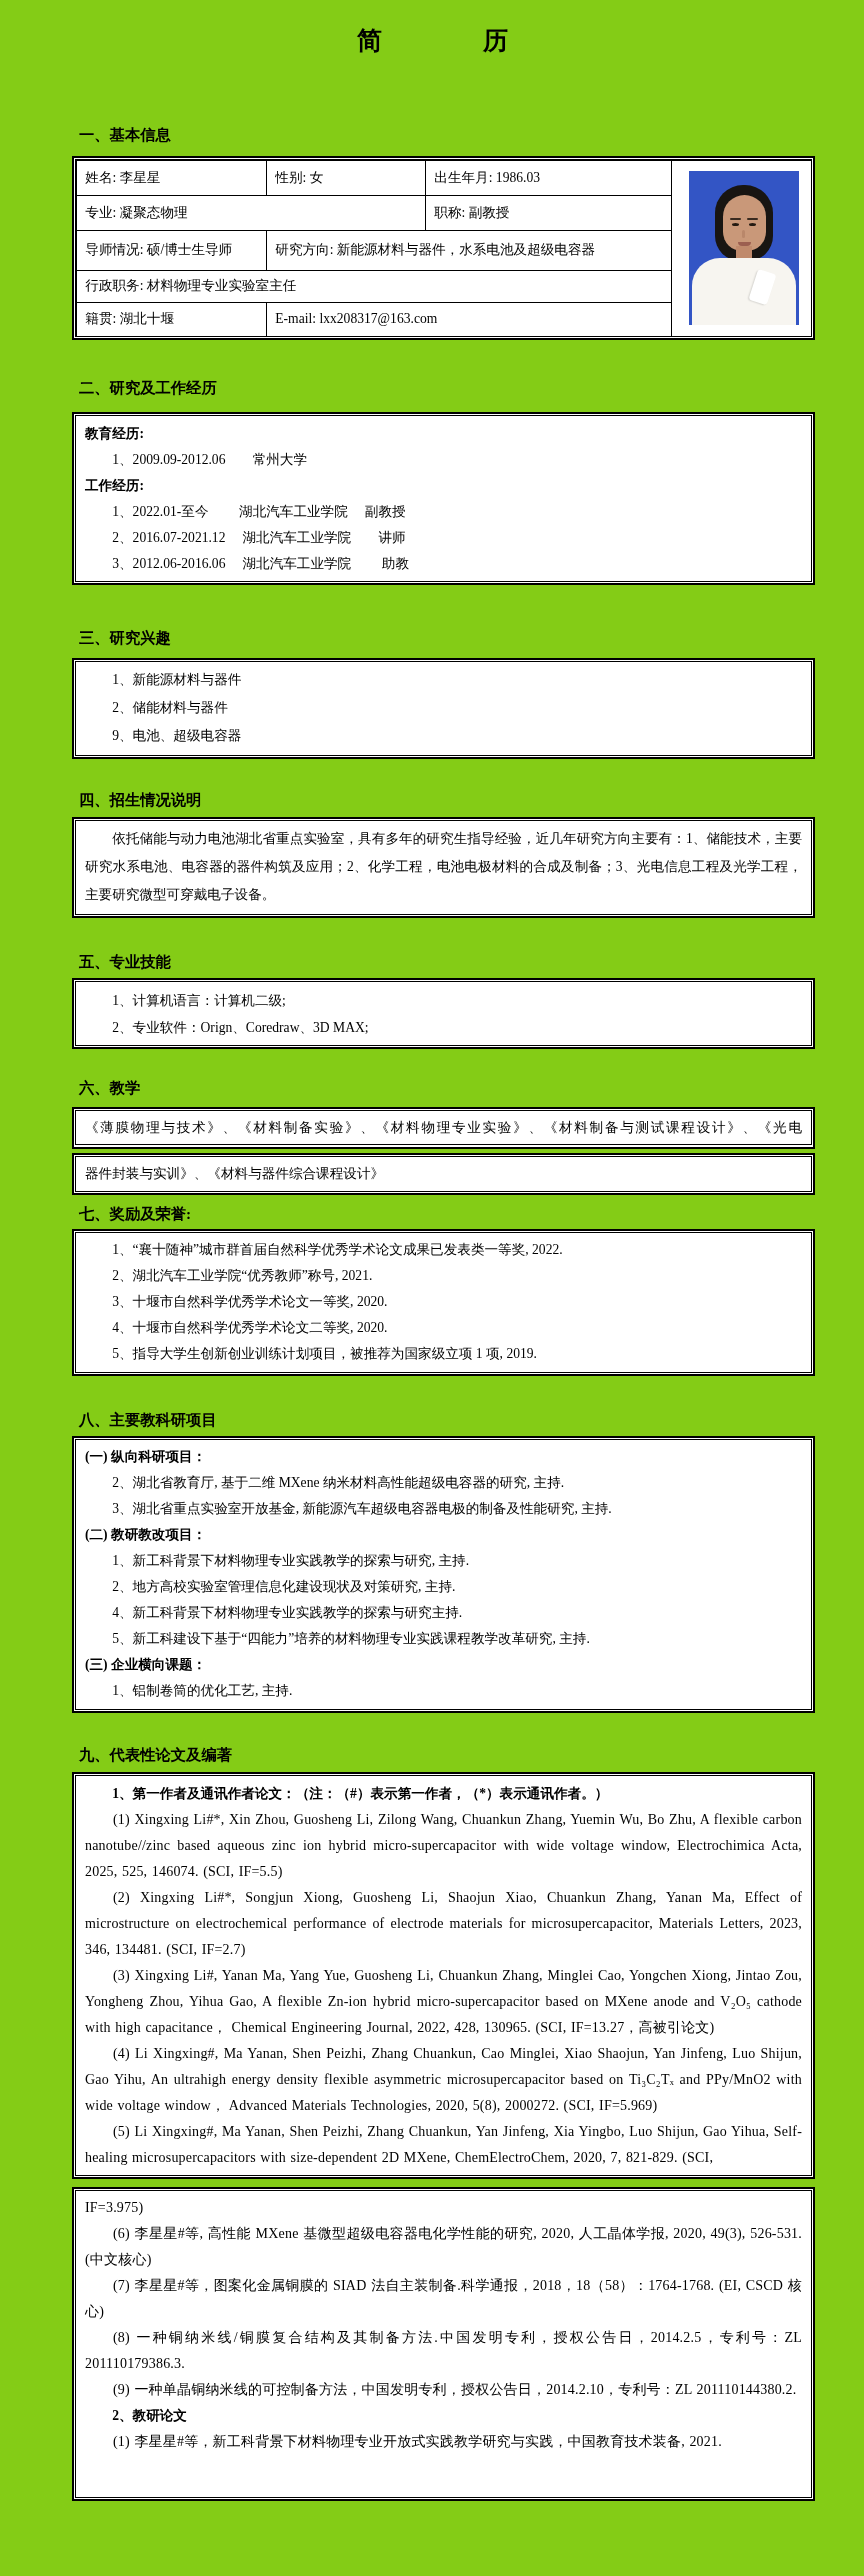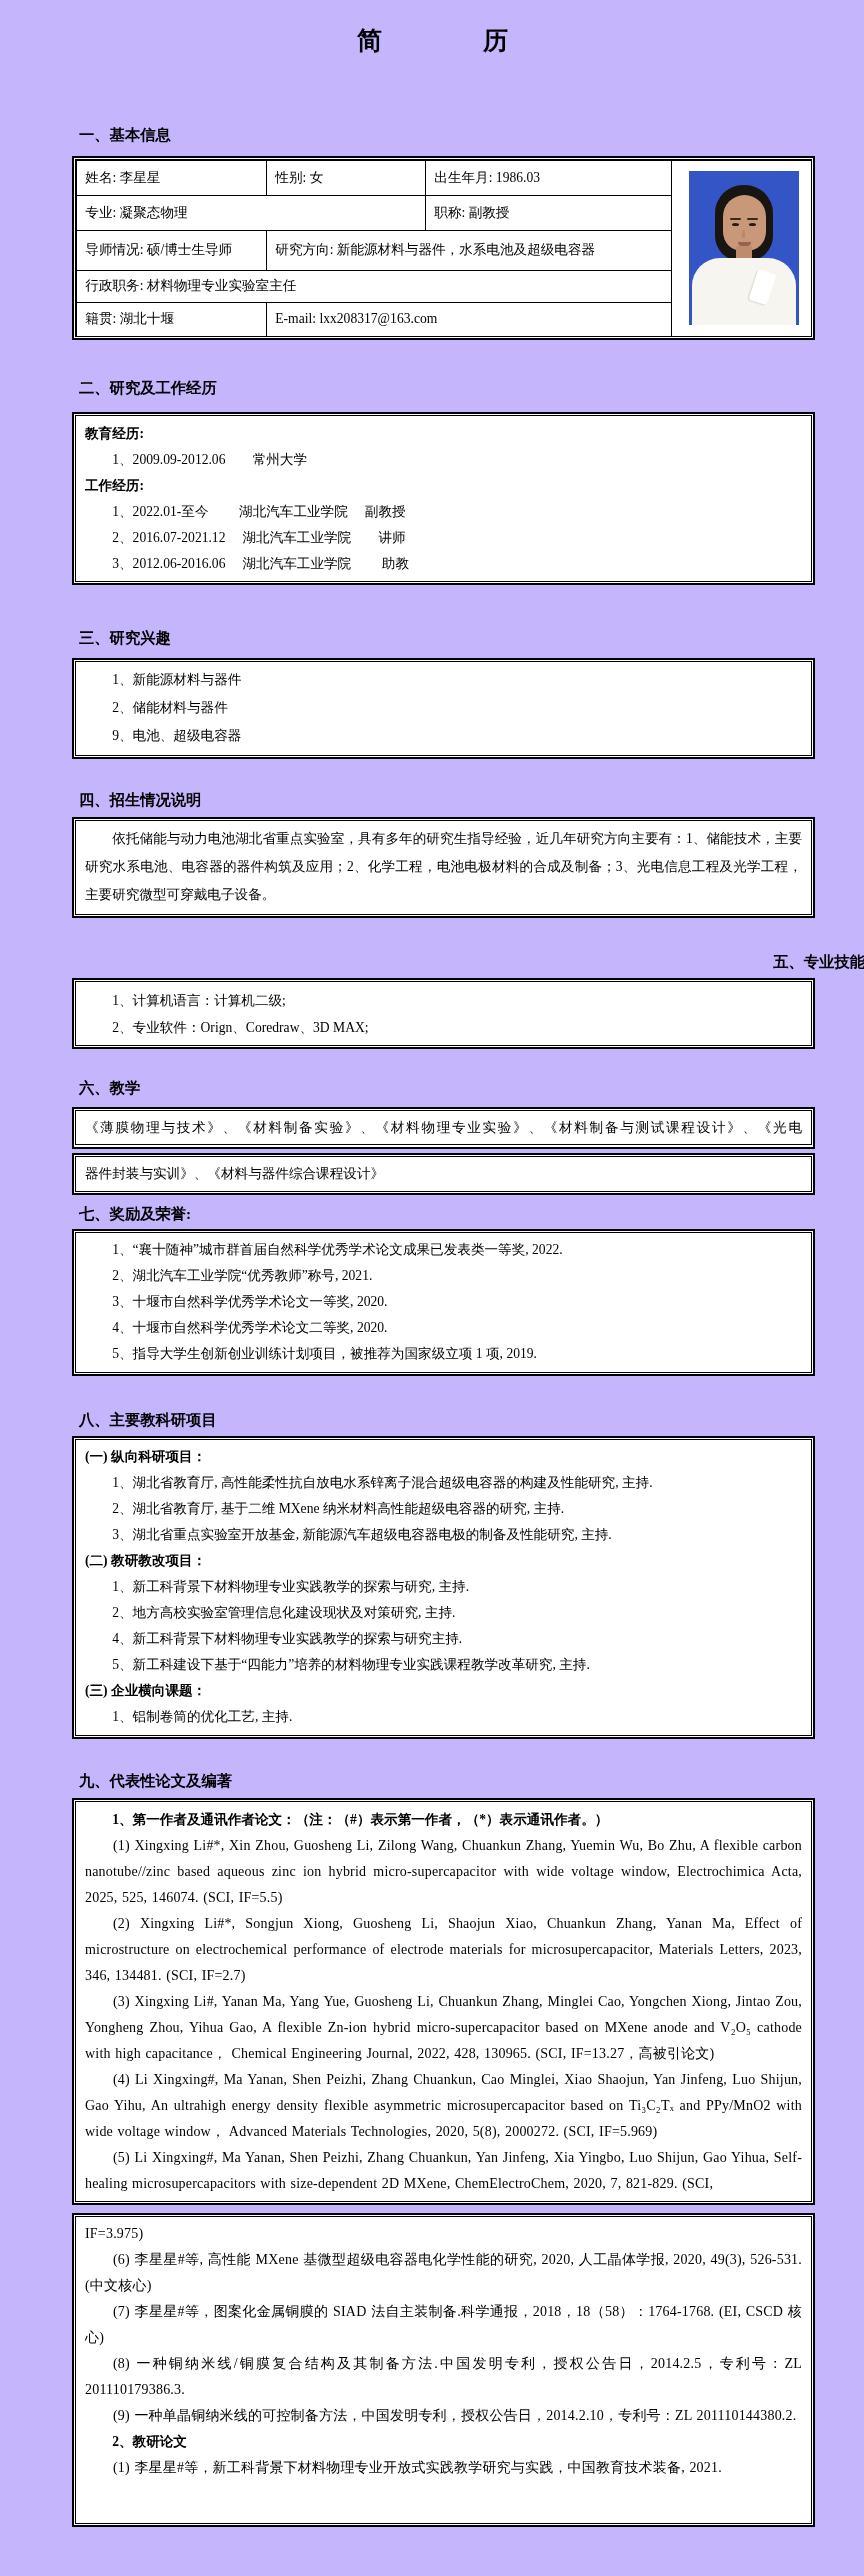--- a/index.html
+++ b/index.html
@@ -1,21 +1,21 @@
 <!DOCTYPE html>
 <html style="font-size:8.7px"><head>
 <meta charset="utf-8">
 <style>
   html,body { margin:0; padding:0; background:#ffffff; }
   * { box-sizing:border-box; }
   #page {
     position:relative;
     width:865px; height:2576px;
     margin:0 auto;
-    background:#c4b5fd;
+    background:#84cc16;
     color:#000;
     font-family:"Liberation Serif", serif;
     overflow:hidden;
   }
   .doc-title {
     padding-top:27px;
     text-align:center;
     font-size:25px;
     font-weight:bold;
     letter-spacing:101px;
@@ -139,21 +139,21 @@
 
   
   #h-basic    { margin-top:71px; }
   #t-basic    { margin-top:13px; }
   #h-exp      { margin-top:39px; }
   #b-exp      { margin-top:15.3px; }
   #h-int      { margin-top:44px; }
   #b-int      { margin-top:11px; }
   #h-adm      { margin-top:32px; }
   #b-adm      { margin-top:8.7px; }
-  #h-skill    { margin-top:35px;text-align:right; }
+  #h-skill    { margin-top:35px; }
   #b-skill    { margin-top:7.6px; }
   #h-teach    { margin-top:30px; }
   #b-teach1   { margin-top:9.8px; }
   #b-teach2   { margin-top:4.4px; }
   #h-award    { margin-top:9.8px; }
   #b-award    { margin-top:6.5px; }
   #h-proj     { margin-top:35px; }
   #b-proj     { margin-top:7.6px; }
   #h-pub      { margin-top:33px; }
   #b-pub1     { margin-top:8.7px; }
@@ -281,21 +281,20 @@
       <div class="line indent">3、十堰市自然科学优秀学术论文一等奖, 2020.</div>
       <div class="line indent">4、十堰市自然科学优秀学术论文二等奖, 2020.</div>
       <div class="line indent">5、指导大学生创新创业训练计划项目，被推荐为国家级立项 1 项, 2019.</div>
     </div>
   </div>
 
   <h2 class="heading" id="h-proj">八、主要教科研项目</h2>
   <div class="frame" id="b-proj">
     <div class="inner">
       <div class="line bold">(一) 纵向科研项目：</div>
-      <div class="line indent">1、湖北省教育厅, 高性能柔性抗自放电水系锌离子混合超级电容器的构建及性能研究, 主持.</div>
       <div class="line indent">2、湖北省教育厅, 基于二维 MXene 纳米材料高性能超级电容器的研究, 主持.</div>
       <div class="line indent">3、湖北省重点实验室开放基金, 新能源汽车超级电容器电极的制备及性能研究, 主持.</div>
       <div class="line bold">(二) 教研教改项目：</div>
       <div class="line indent">1、新工科背景下材料物理专业实践教学的探索与研究, 主持.</div>
       <div class="line indent">2、地方高校实验室管理信息化建设现状及对策研究, 主持.</div>
       <div class="line indent">4、新工科背景下材料物理专业实践教学的探索与研究主持.</div>
       <div class="line indent">5、新工科建设下基于“四能力”培养的材料物理专业实践课程教学改革研究, 主持.</div>
       <div class="line bold">(三) 企业横向课题：</div>
       <div class="line indent">1、铝制卷筒的优化工艺, 主持.</div>
     </div>

